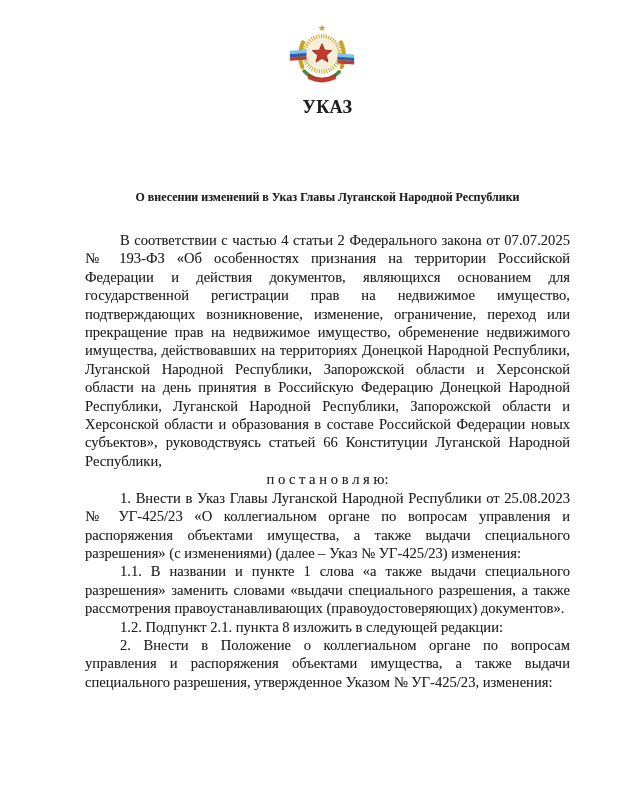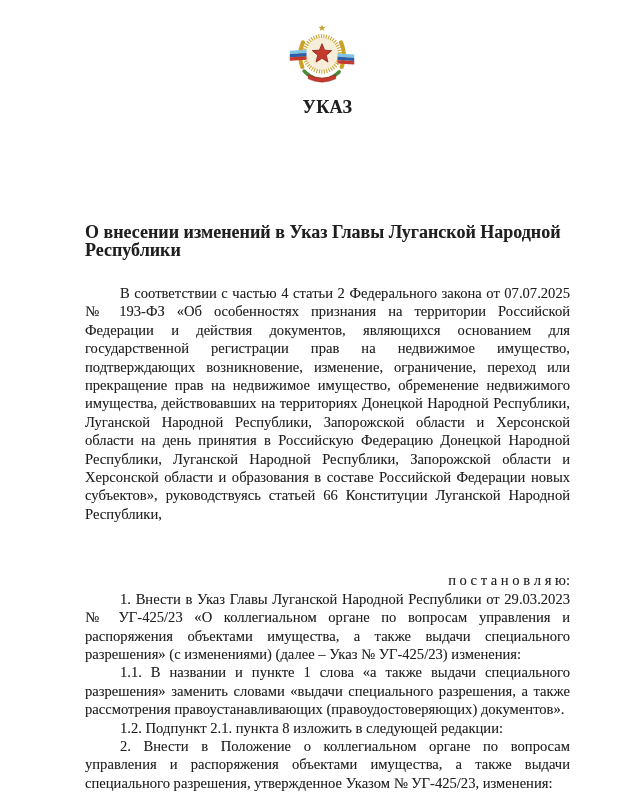--- a/index.html
+++ b/index.html
@@ -33,41 +33,41 @@
   .doc-title {
     margin: 4px;
     text-align: center;
     font-size: 18px;
     line-height: 19px;
     font-weight: bold;
     letter-spacing: 0.4px;
     text-shadow: 0 0 0.4px rgba(0,0,0,0.35);
   }
   .subject {
-    margin-top: 106px;
-    font-size: 18px;
+    margin-top: 71px;
+    text-align: center;
+    font-size: 12px;
     line-height: 18px;
     font-weight: bold;
     text-shadow: 0 0 0.4px rgba(0,0,0,0.3);
   }
   .body-text {
     margin-top: 25px;
     font-size: 14.6px;
     line-height: 18.4px;
     text-shadow: 0 0 0.4px rgba(0,0,0,0.3);
   }
   .body-text p {
     margin: 0;
     text-align: justify;
     text-indent: 35px;
   }
   .body-text p.no-indent {
     text-indent: 0;
-    text-align: right;
-    margin-top: 48px;
+    text-align: center;
   }
 </style>
 </head>
 <body>
 
 <div class="page">
 
   <div class="emblem-wrap">
     <svg viewBox="0 0 120 104" xmlns="http://www.w3.org/2000/svg">
 
@@ -100,20 +100,20 @@
 
   <h1 class="doc-title">УКАЗ</h1>
 
   <div class="subject">
     <div>О внесении изменений в Указ Главы Луганской Народной Республики</div>
   </div>
 
   <div class="body-text">
     <p>В соответствии с частью 4 статьи 2 Федерального закона от 07.07.2025 № 193-ФЗ «Об особенностях признания на территории Российской Федерации и действия документов, являющихся основанием для государственной регистрации прав на недвижимое имущество, подтверждающих возникновение, изменение, ограничение, переход или прекращение прав на недвижимое имущество, обременение недвижимого имущества, действовавших на территориях Донецкой Народной Республики, Луганской Народной Республики, Запорожской области и Херсонской области на день принятия в Российскую Федерацию Донецкой Народной Республики, Луганской Народной Республики, Запорожской области и Херсонской области и образования в составе Российской Федерации новых субъектов», руководствуясь статьей 66 Конституции Луганской Народной Республики,</p>
     <p class="no-indent">п о с т а н о в л я ю:</p>
-    <p>1. Внести в Указ Главы Луганской Народной Республики от 29.03.2023 № УГ-425/23 «О коллегиальном органе по вопросам управления и распоряжения объектами имущества, а также выдачи специального разрешения» (с изменениями) (далее – Указ № УГ-425/23) изменения:</p>
+    <p>1. Внести в Указ Главы Луганской Народной Республики от 25.08.2023 № УГ-425/23 «О коллегиальном органе по вопросам управления и распоряжения объектами имущества, а также выдачи специального разрешения» (с изменениями) (далее – Указ № УГ-425/23) изменения:</p>
     <p>1.1. В названии и пункте 1 слова «а также выдачи специального разрешения» заменить словами «выдачи специального разрешения, а также рассмотрения правоустанавливающих (правоудостоверяющих) документов».</p>
     <p>1.2. Подпункт 2.1. пункта 8 изложить в следующей редакции:</p>
     <p>2. Внести в Положение о коллегиальном органе по вопросам управления и распоряжения объектами имущества, а также выдачи специального разрешения, утвержденное Указом № УГ-425/23, изменения:</p>
 
   </div>
 
 </div>
 
 </body></html>

